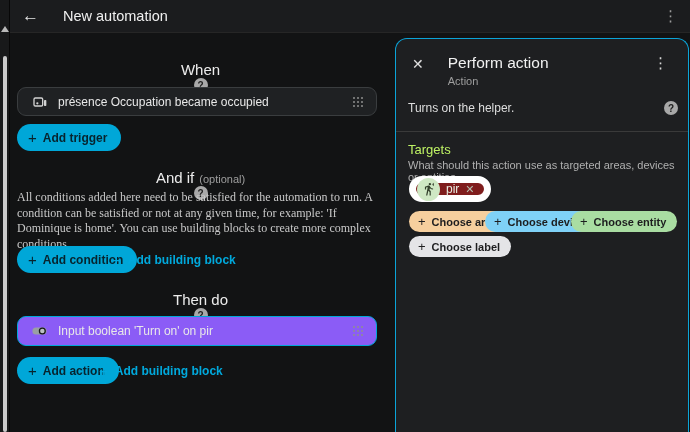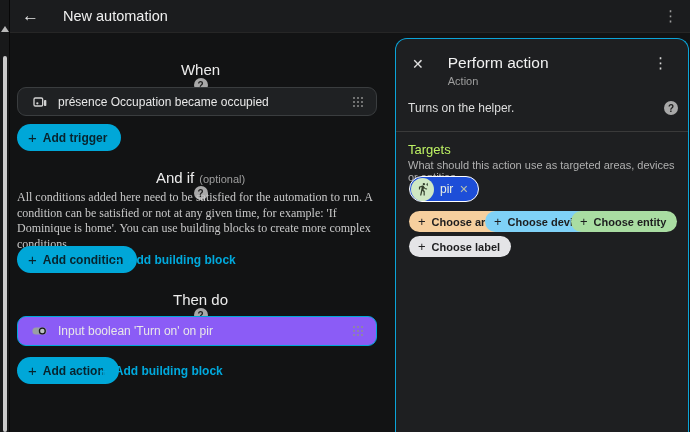--- a/index.html
+++ b/index.html
@@ -74,22 +74,22 @@
     display:flex; align-items:center; justify-content:space-between; }
   .panel-desc { font-size:12px; color:#dedede; }
   .divider { position:absolute; left:0; top:92px; width:100%; height:1px;
     background:#3a3a3a; }
   .targets-heading { position:absolute; left:12px; top:103px; font-size:13px;
     color:#bef264; }
   .targets-desc { position:absolute; left:12px; top:120px; width:272px;
     font-size:11px; color:#b0b0b0; }
 
   .chip { position:absolute; left:13px; top:137px; height:26px;
-    display:inline-flex; align-items:center; gap:6px; border:1px solid #ffffff;
-    border-radius:13px; background:#1d4ed8; padding:0 9px 0 1px; cursor:pointer; }
+    display:inline-flex; align-items:center; gap:6px; border:7px solid #ffffff;
+    border-radius:13px; background:#7f1d1d; padding:0 9px 0 1px; cursor:pointer; }
   .chip-avatar { width:23px; height:23px; border-radius:50%; background:#cfe8c4;
     display:flex; align-items:center; justify-content:center; }
   .chip-label { font-size:12px; color:#e9efe3; }
   .chip-x { font-size:11px; color:#b5bfae; cursor:pointer; }
 
   .choose-btn { position:absolute; height:21px; border-radius:11px; border:none;
     display:inline-flex; align-items:center; gap:6px; padding:0 11px 0 9px;
     font-size:11px; font-weight:bold; color:#1d1d1f; cursor:pointer;
     font-family:"Liberation Sans",sans-serif; }
   .choose-btn .plus { font-size:13px; font-weight:400; }

